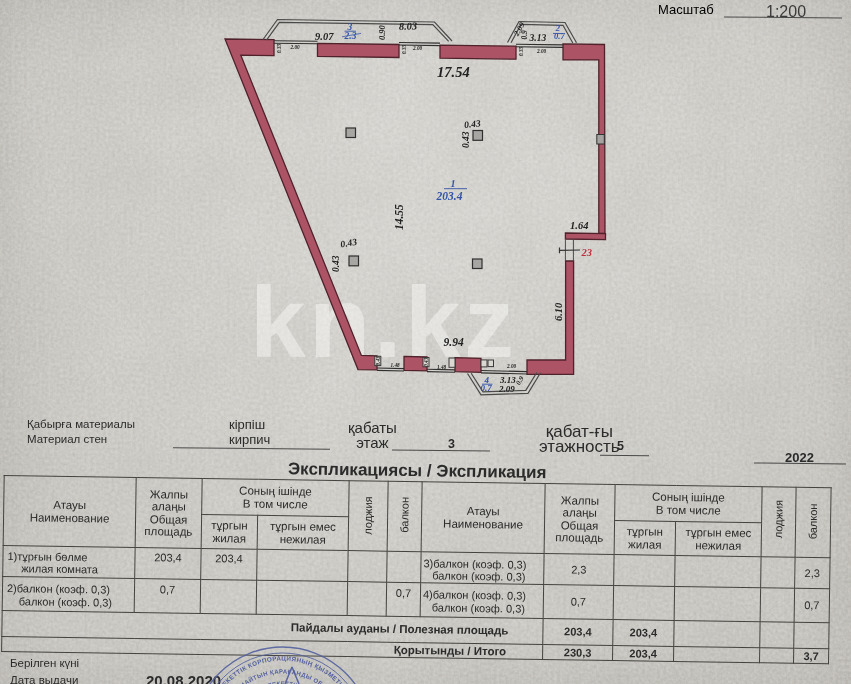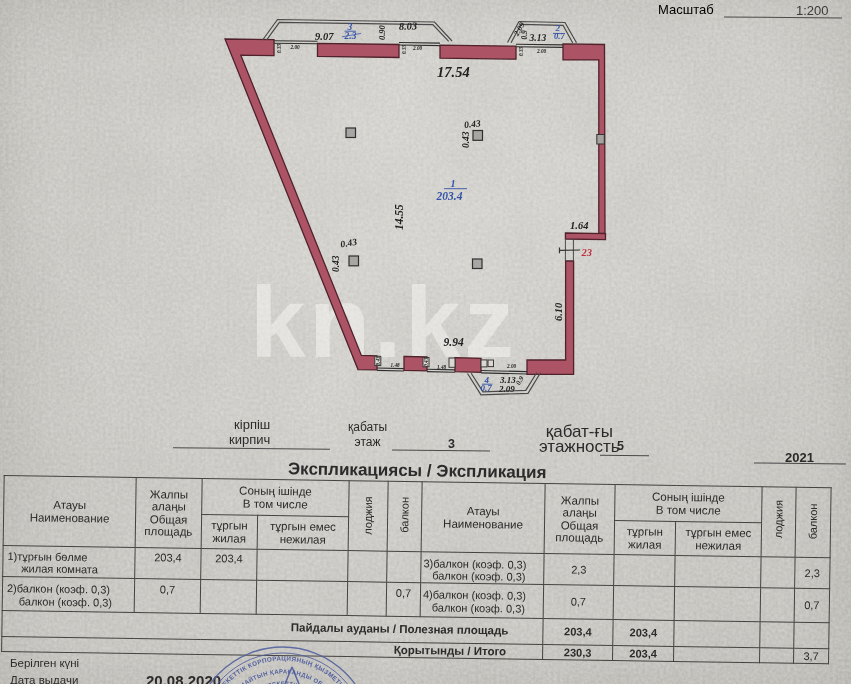--- a/index.html
+++ b/index.html
@@ -43,21 +43,21 @@
         <feTurbulence type="fractalNoise" baseFrequency="0.014" numOctaves="3" seed="11" stitchTiles="stitch"></feTurbulence>
 <feColorMatrix type="matrix" values="0 0 0 0 0.35  0 0 0 0 0.34  0 0 0 0 0.31  0 0 0 0.15 0"></feColorMatrix>
       </filter>
 <rect width="851" height="684" filter="url(#grain)"></rect>
 <rect width="851" height="684" filter="url(#grainw)"></rect>
 <rect width="851" height="684" filter="url(#blotch)"></rect>
 </svg>
 
 <div class="t" style="left:658px;top:2px;font-size:13px;color:#000000">Масштаб</div>
 
-<div class="t" style="left:796px;top:3px;font-size:13px;color:#3a3a3a">1:200</div>
+<div class="t" style="left:766px;top:3px;font-size:16px;color:#3a3a3a">1:200</div>
 
 <div class="lin" style="left:724px;top:16.5px;width:118px;transform:rotate(0.6deg)"></div>
 
 <div class="wm">kn.kz</div>
 
 <svg id="plan" style="position:absolute;left:0;top:0" width="851" height="460" viewBox="0 0 851 460">
 <g fill="#ac5365" stroke="#50222b" stroke-width="1.3" stroke-linejoin="miter">
 
 <path d="M225,39 L274,39.7 L274,55.7 L240.8,55.2 L361.4,355.4 L377,355.8 L377,369.9 L358,369.6 Z"></path>
 
@@ -170,39 +170,40 @@
 <path d="M344.5,31.2 L356,31.2"></path>
 <path d="M342,36.8 L361,33.4" stroke="#4a66b4"></path>
 <path d="M553,33.4 L563,33.6"></path>
 <path d="M444,188.7 L467,188.7"></path>
 <path d="M482,384.2 L492.5,384.2"></path>
 </g>
 
 <text x="581.5" y="256" font-size="10.5" font-family="Liberation Serif, serif" font-style="italic" font-weight="bold" fill="#c02e3e">23</text>
 </svg>
 
-
-<div class="t" style="left:229px;top:417px;font-size:13px;line-height:15px;text-align:right">кірпіш<br>кирпич</div>
+<div class="t" style="left:27px;top:417px;font-size:11.5px;line-height:15px">Қабырға материалы<br>Материал стен</div>
+
+<div class="t" style="left:229px;top:417px;font-size:13px;line-height:15px;text-align:left">кірпіш<br>кирпич</div>
 
 <div class="lin" style="left:173px;top:447.5px;width:157px;transform:rotate(0.62deg)"></div>
 
-<div class="t" style="left:348px;top:420px;font-size:12px;line-height:15px;text-align:center">қабаты<br>этаж</div>
+<div class="t" style="left:348px;top:420px;font-size:15px;line-height:15px;text-align:center">қабаты<br>этаж</div>
 
 <div class="t" style="left:448px;top:437px;font-size:12.5px;font-weight:bold">3</div>
 
 <div class="lin" style="left:392px;top:449.5px;width:98px;transform:rotate(0.62deg)"></div>
 
 <div class="t" style="left:539px;top:424px;font-size:17px;line-height:15px;text-align:center">қабат-ғы<br>этажность</div>
 
 <div class="t" style="left:617px;top:439px;font-size:12.5px;font-weight:bold">5</div>
 
 <div class="lin" style="left:600px;top:454.5px;width:49px;transform:rotate(0.62deg)"></div>
 
 
-<div class="t" style="left:785px;top:450px;font-size:13px;font-weight:bold">2021</div>
+<div class="t" style="left:785px;top:450px;font-size:13px;font-weight:bold">2022</div>
 
 <div class="lin" style="left:754px;top:462.5px;width:92px;transform:rotate(0.62deg)"></div>
 
 <div class="rot">
 
 <div class="title">Экспликациясы / Экспликация</div>
 <table class="ex">
 <colgroup>
 <col style="width:132px">
           <col style="width:66px">
@@ -293,21 +294,21 @@
             <td></td>
             <td></td>
 </tr>
 
 <tr style="height:13px">
   <td colspan="7" style="text-align:right;font-weight:bold;padding-right:36px;font-size:11.5px;vertical-align:top;padding-top:1px">Қорытынды / Итого</td>
   <td style="font-weight:bold;vertical-align:top;padding-top:1px">230,3</td>
   <td style="font-weight:bold;vertical-align:top;padding-top:1px">203,4</td>
   <td></td>
             <td></td>
-  <td style="font-weight:normal;vertical-align:bottom">3,7</td>
+  <td style="font-weight:bold;vertical-align:bottom">3,7</td>
 </tr>
 </tbody>
       </table>
 </div>
 
 <div class="t" style="left:10px;top:655px;font-size:11.5px;line-height:16.5px">Берілген күні<br>Дата выдачи</div>
 
 <div class="t" style="left:146px;top:672px;font-size:15px;font-weight:bold">20.08.2020</div>
 
 <svg style="position:absolute;left:180px;top:630px" width="220" height="54" viewBox="0 0 220 54">

